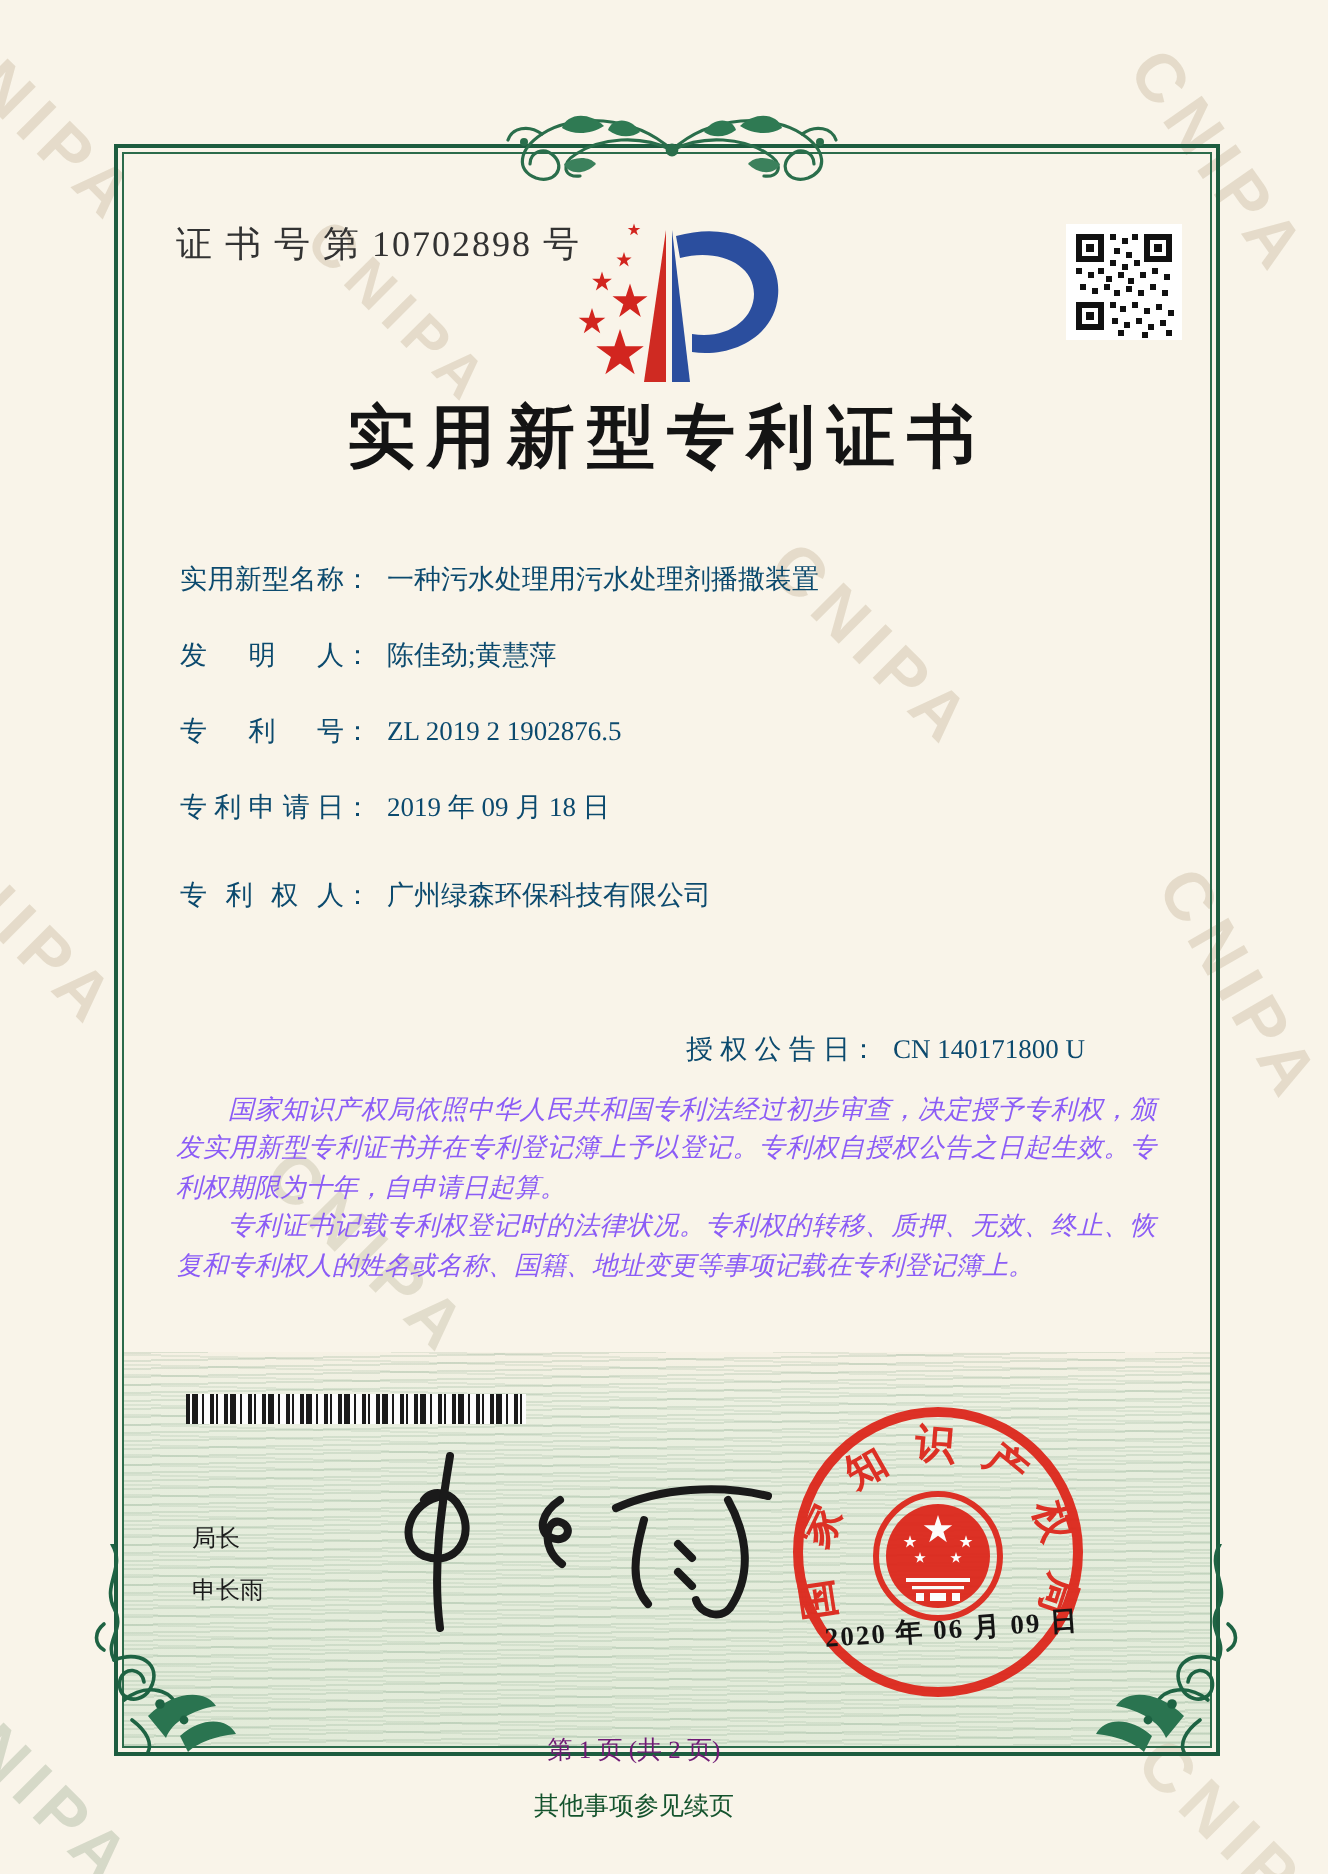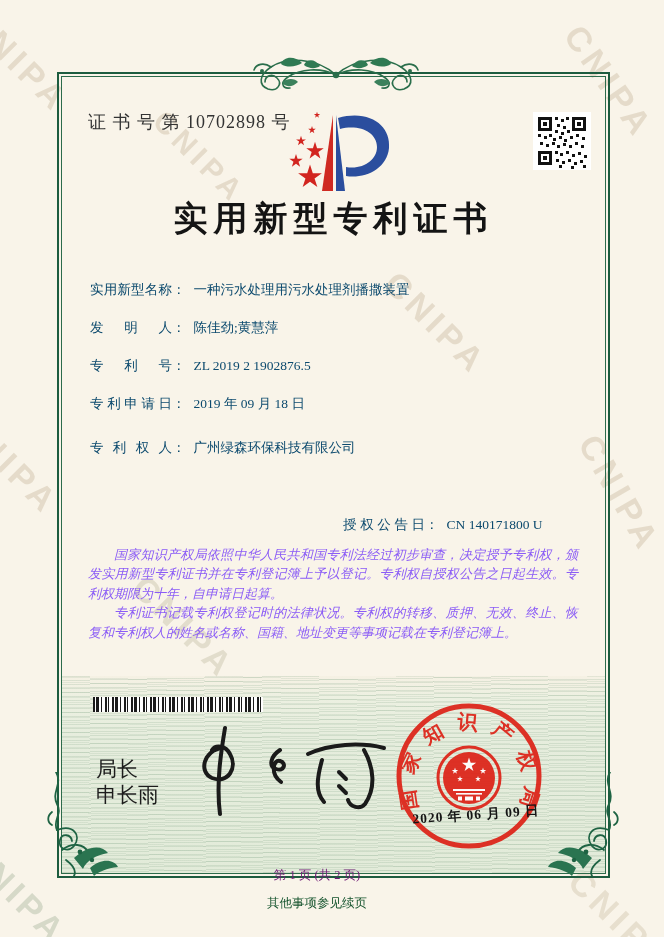--- a/index.html
+++ b/index.html
@@ -65,21 +65,21 @@
   }
   .paras p{margin:0; text-indent:2em;}
   .barcode{
     left:93px; top:697px; width:170px; height:15px;
     background:repeating-linear-gradient(90deg,
       #1a1a1a 0 2px, #fdfdfd 2px 3px, #1a1a1a 3px 6px, #fdfdfd 6px 8px,
       #1a1a1a 8px 9px, #fdfdfd 9px 12px, #1a1a1a 12px 14px, #fdfdfd 14px 15px,
       #1a1a1a 15px 16px, #fdfdfd 16px 19px);
   }
   .director{left:96px; top:756px; font-family:"Liberation Sans","DejaVu Sans",sans-serif;
-    font-size:21px; color:#1c1c1c; line-height:26px;}
+    font-size:12px; color:#1c1c1c; line-height:26px;}
   .signature{left:188px; top:722px; width:215px; height:100px;}
   .seal{left:394px; top:701px; width:150px; height:150px; opacity:.93;}
   .seal-date{
     left:406px; top:806px; width:140px; text-align:center; z-index:6;
     font-size:13.5px; font-weight:bold; color:#151515; transform:rotate(-4deg);
     white-space:nowrap; letter-spacing:1px;
   }
   .page-info{left:57px; top:855px; width:520px; text-align:center; font-size:12.5px; color:#701a75;margin-top:12px;}
   .cont-note{left:57px; top:895px; width:520px; text-align:center; font-size:12.5px; color:#14532d;}
 </style>

